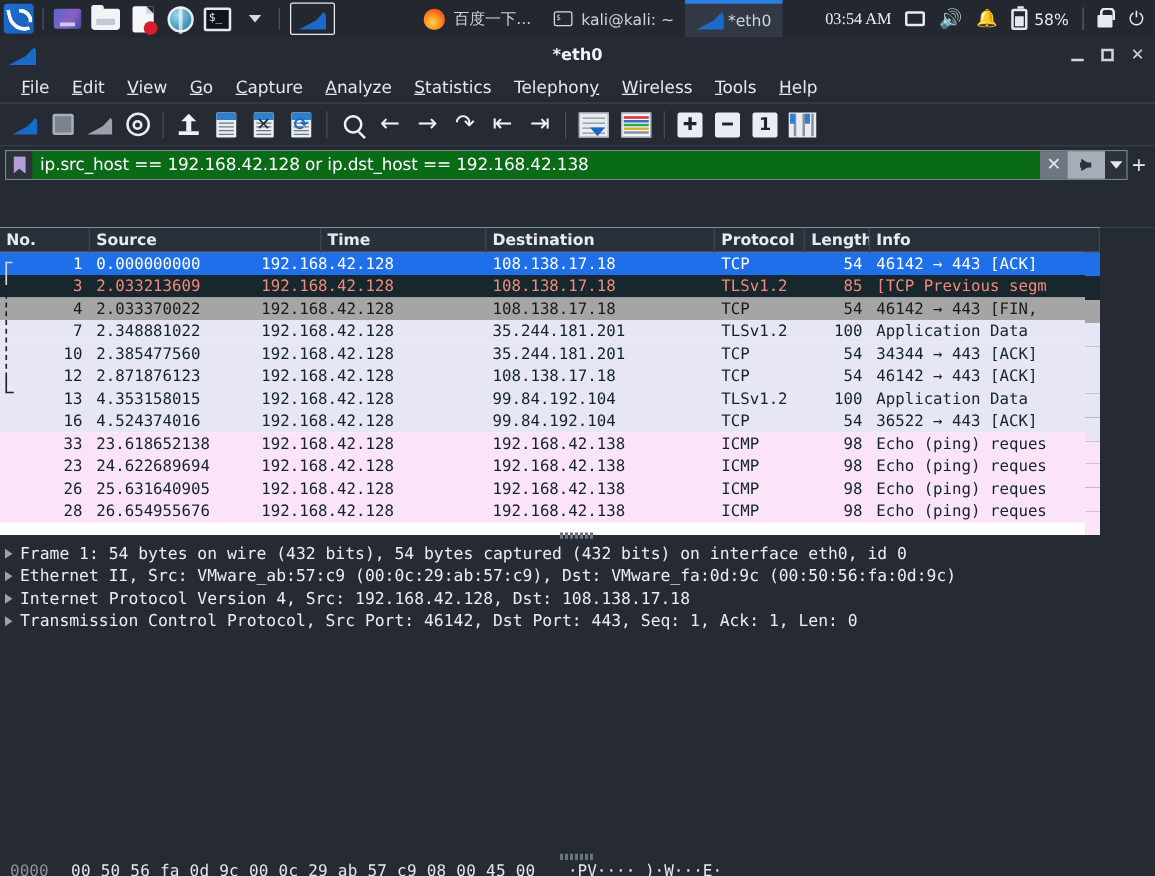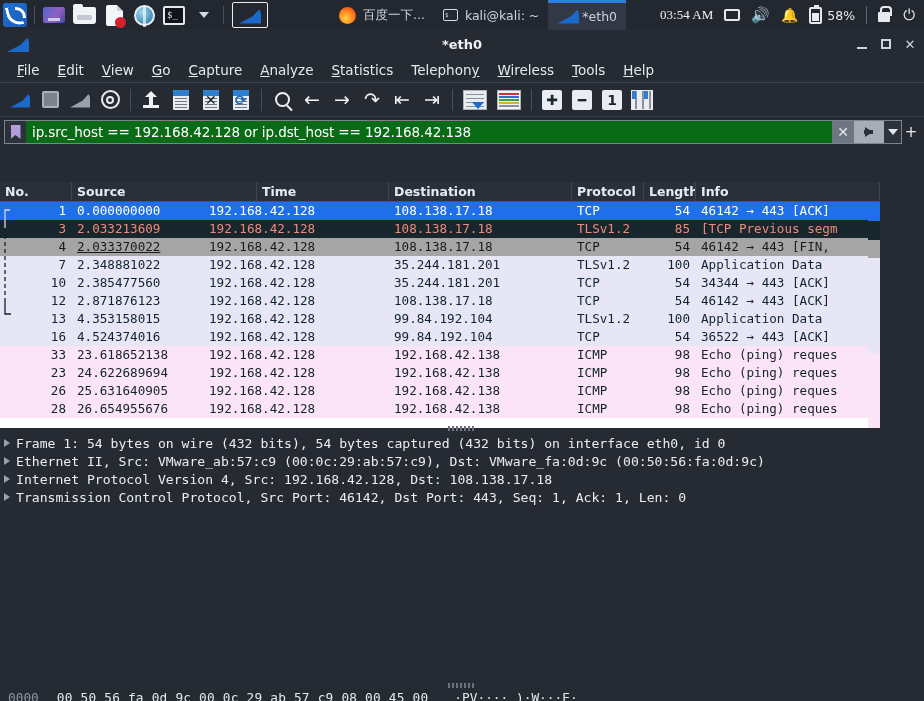--- a/index.html
+++ b/index.html
@@ -470,21 +470,21 @@
             <div class="pc num" style="width: 72px;">3</div>
             <div class="pc " style="width: 132px;">2.033213609</div>
             <div class="pc " style="width: 185px;">192.168.42.128</div>
             <div class="pc " style="width: 183px;">108.138.17.18</div>
             <div class="pc " style="width: 72px;">TLSv1.2</div>
             <div class="pc len" style="width: 52px;">85</div>
             <div class="pc " style="width: 184px;">[TCP Previous segm</div>
           </div>
           <div class="prow" style="background: rgb(165, 165, 165); color: rgb(26, 26, 26);">
             <div class="pc num" style="width: 72px;">4</div>
-            <div class="pc " style="width: 132px; text-decoration: underline;">2.033370022</div>
+            <div class="pc " style="width: 132px;">2.033370022</div>
             <div class="pc " style="width: 185px;">192.168.42.128</div>
             <div class="pc " style="width: 183px;">108.138.17.18</div>
             <div class="pc " style="width: 72px;">TCP</div>
             <div class="pc len" style="width: 52px;">54</div>
             <div class="pc " style="width: 184px;">46142 → 443 [FIN,</div>
           </div>
           <div class="prow" style="background: rgb(230, 230, 247); color: rgb(18, 35, 46);">
             <div class="pc num" style="width: 72px;">7</div>
             <div class="pc " style="width: 132px;">2.348881022</div>
             <div class="pc " style="width: 185px;">192.168.42.128</div>

